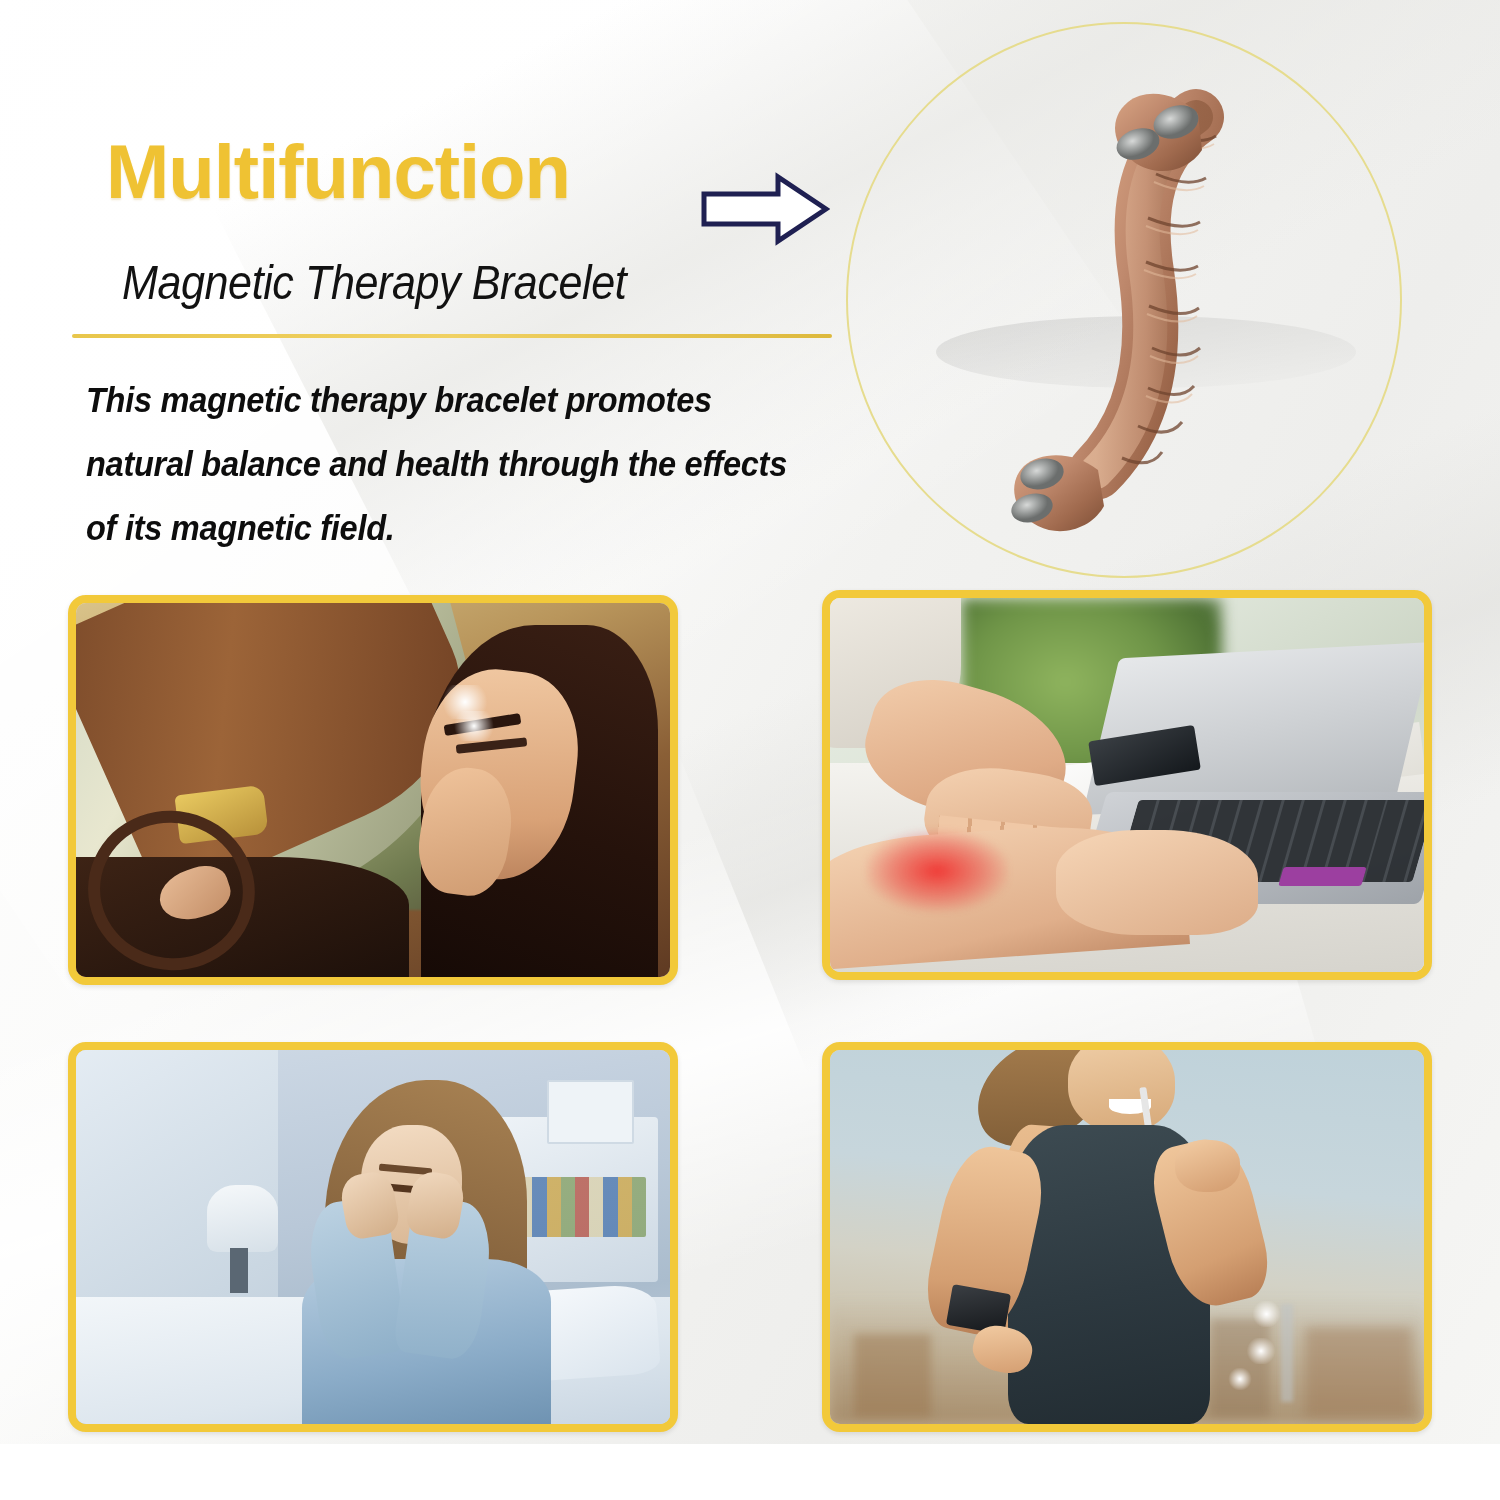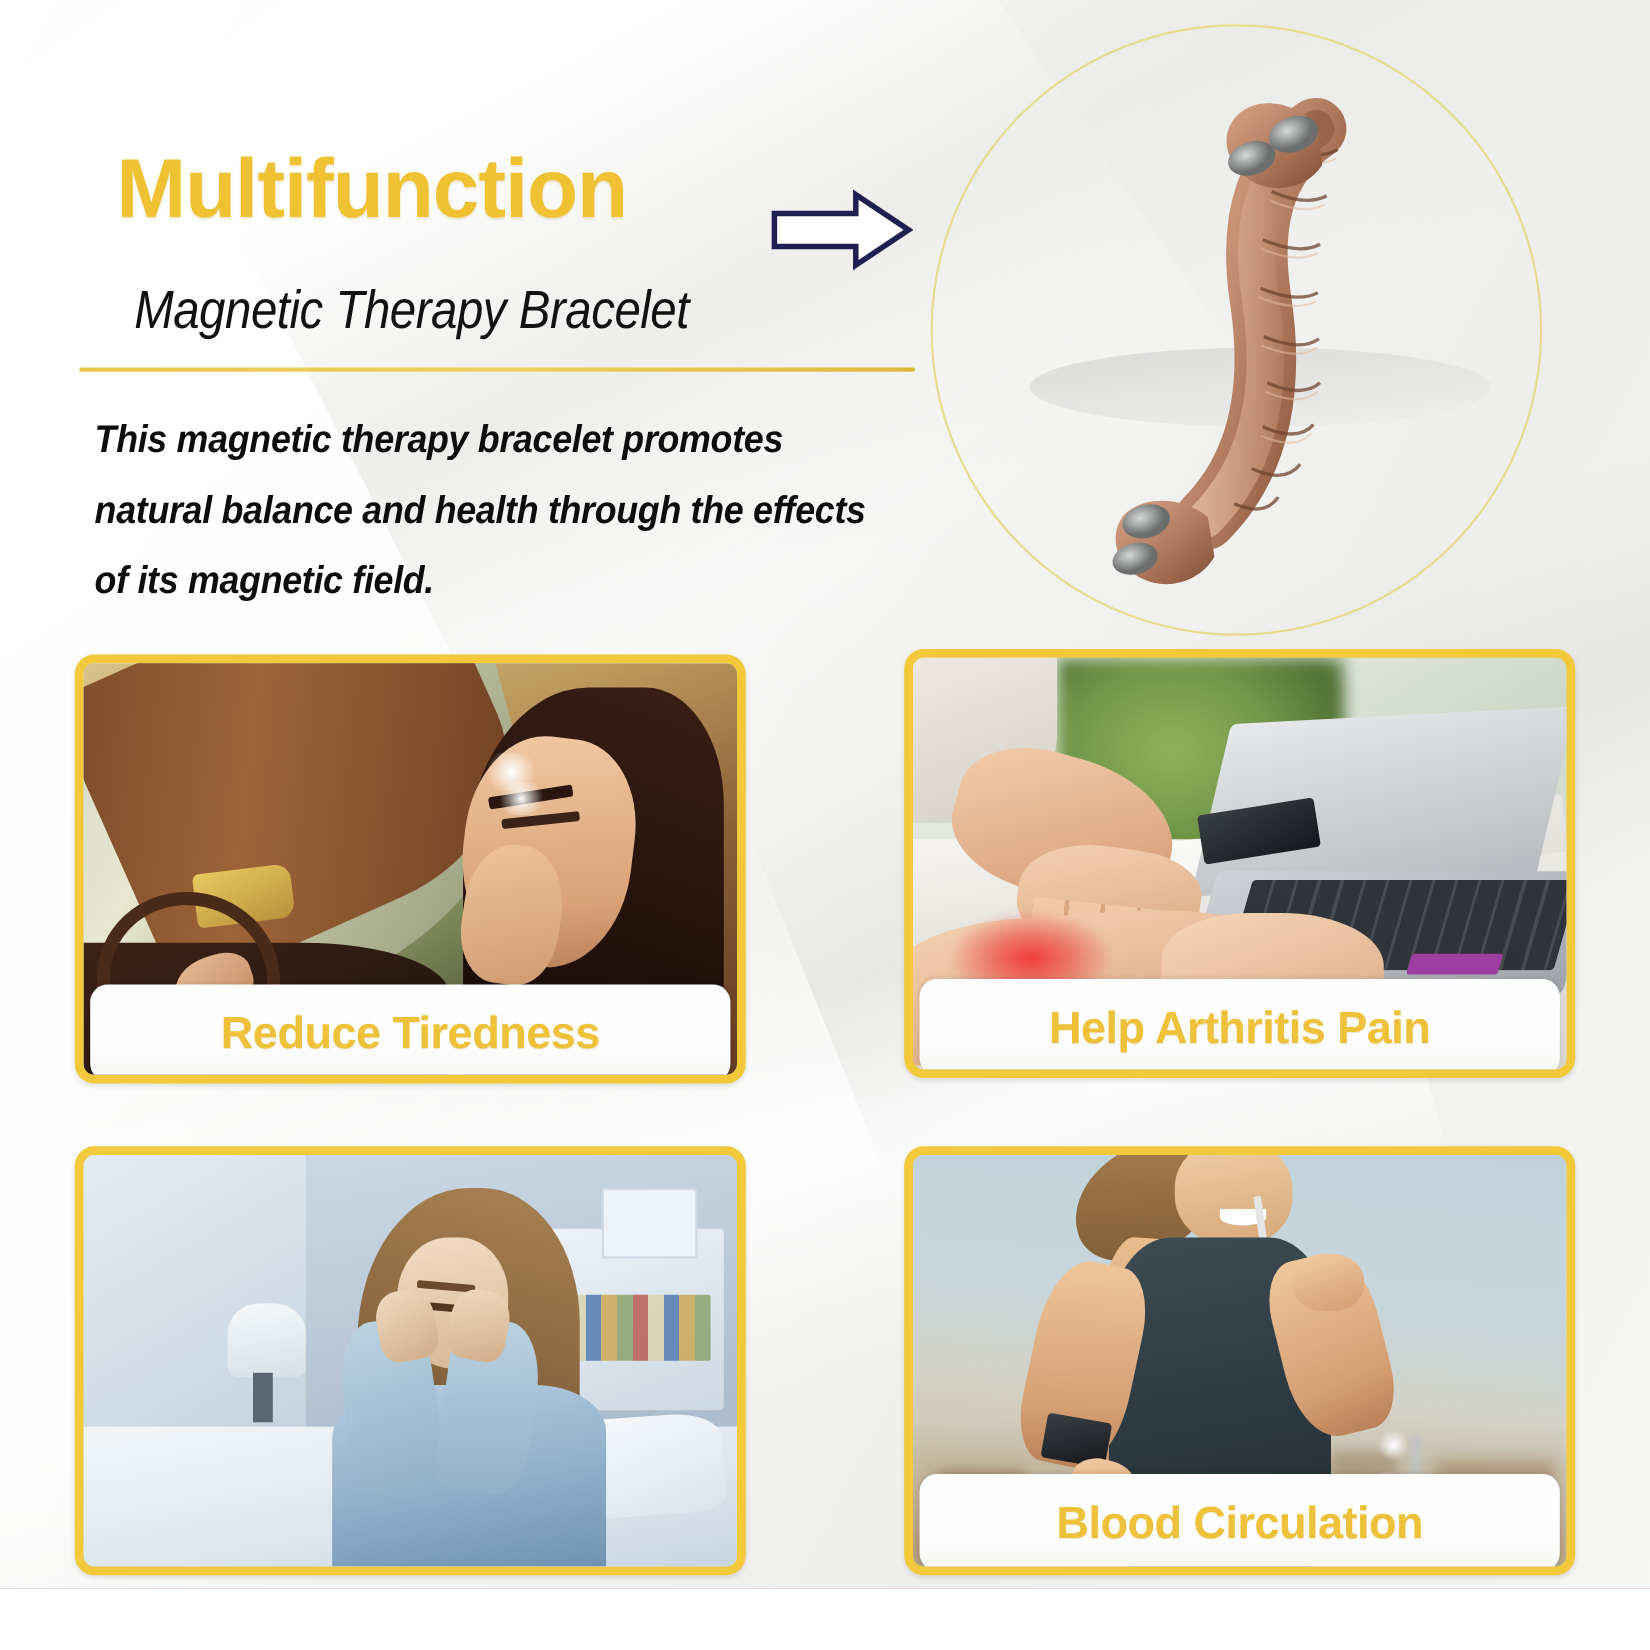--- a/index.html
+++ b/index.html
@@ -403,23 +403,20 @@
           <div class="hair"></div>
           <div class="face"></div>
         <div class="brow"></div>
           <div class="eye"></div>
           <div class="mouth"></div>
         <div class="hand2"></div>
           <div class="flare1"></div>
           <div class="flare2"></div>
       </div>
     </div>
-    <div class="label-band">
-      <span class="label-text">Reduce Tiredness</span>
-    </div>
   </div>
 
   <div class="card card-2">
     <div class="photo">
       <div class="s2">
         <div class="greenery"></div>
           <div class="desk"></div>
           <div class="deskedge"></div>
         <div class="laptop-lid"></div>
           <div class="laptop-base"></div>
@@ -427,23 +424,20 @@
         <div class="purple"></div>
           <div class="phone"></div>
         <div class="sleeve"></div>
           <div class="armL"></div>
           <div class="handL"></div>
         <div class="fingers"></div>
           <div class="armR"></div>
           <div class="handR"></div>
         <div class="pain"></div>
       </div>
-    </div>
-    <div class="label-band">
-      <span class="label-text">Help Arthritis Pain</span>
     </div>
   </div>
 
   <div class="card card-3">
     <div class="photo">
       <div class="s3">
         <div class="wallL"></div>
           <div class="shelf"></div>
           <div class="books"></div>
         <div class="frame"></div>
@@ -481,18 +475,15 @@
           <div class="cord"></div>
         <div class="skin-strap"></div>
           <div class="torso"></div>
         <div class="armL"></div>
           <div class="armR"></div>
           <div class="fistR"></div>
         <div class="watch"></div>
           <div class="fistL"></div>
       </div>
     </div>
-    <div class="label-band">
-      <span class="label-text">Blood Circulation</span>
-    </div>
   </div>
 
 </div>
 
 </body></html>

